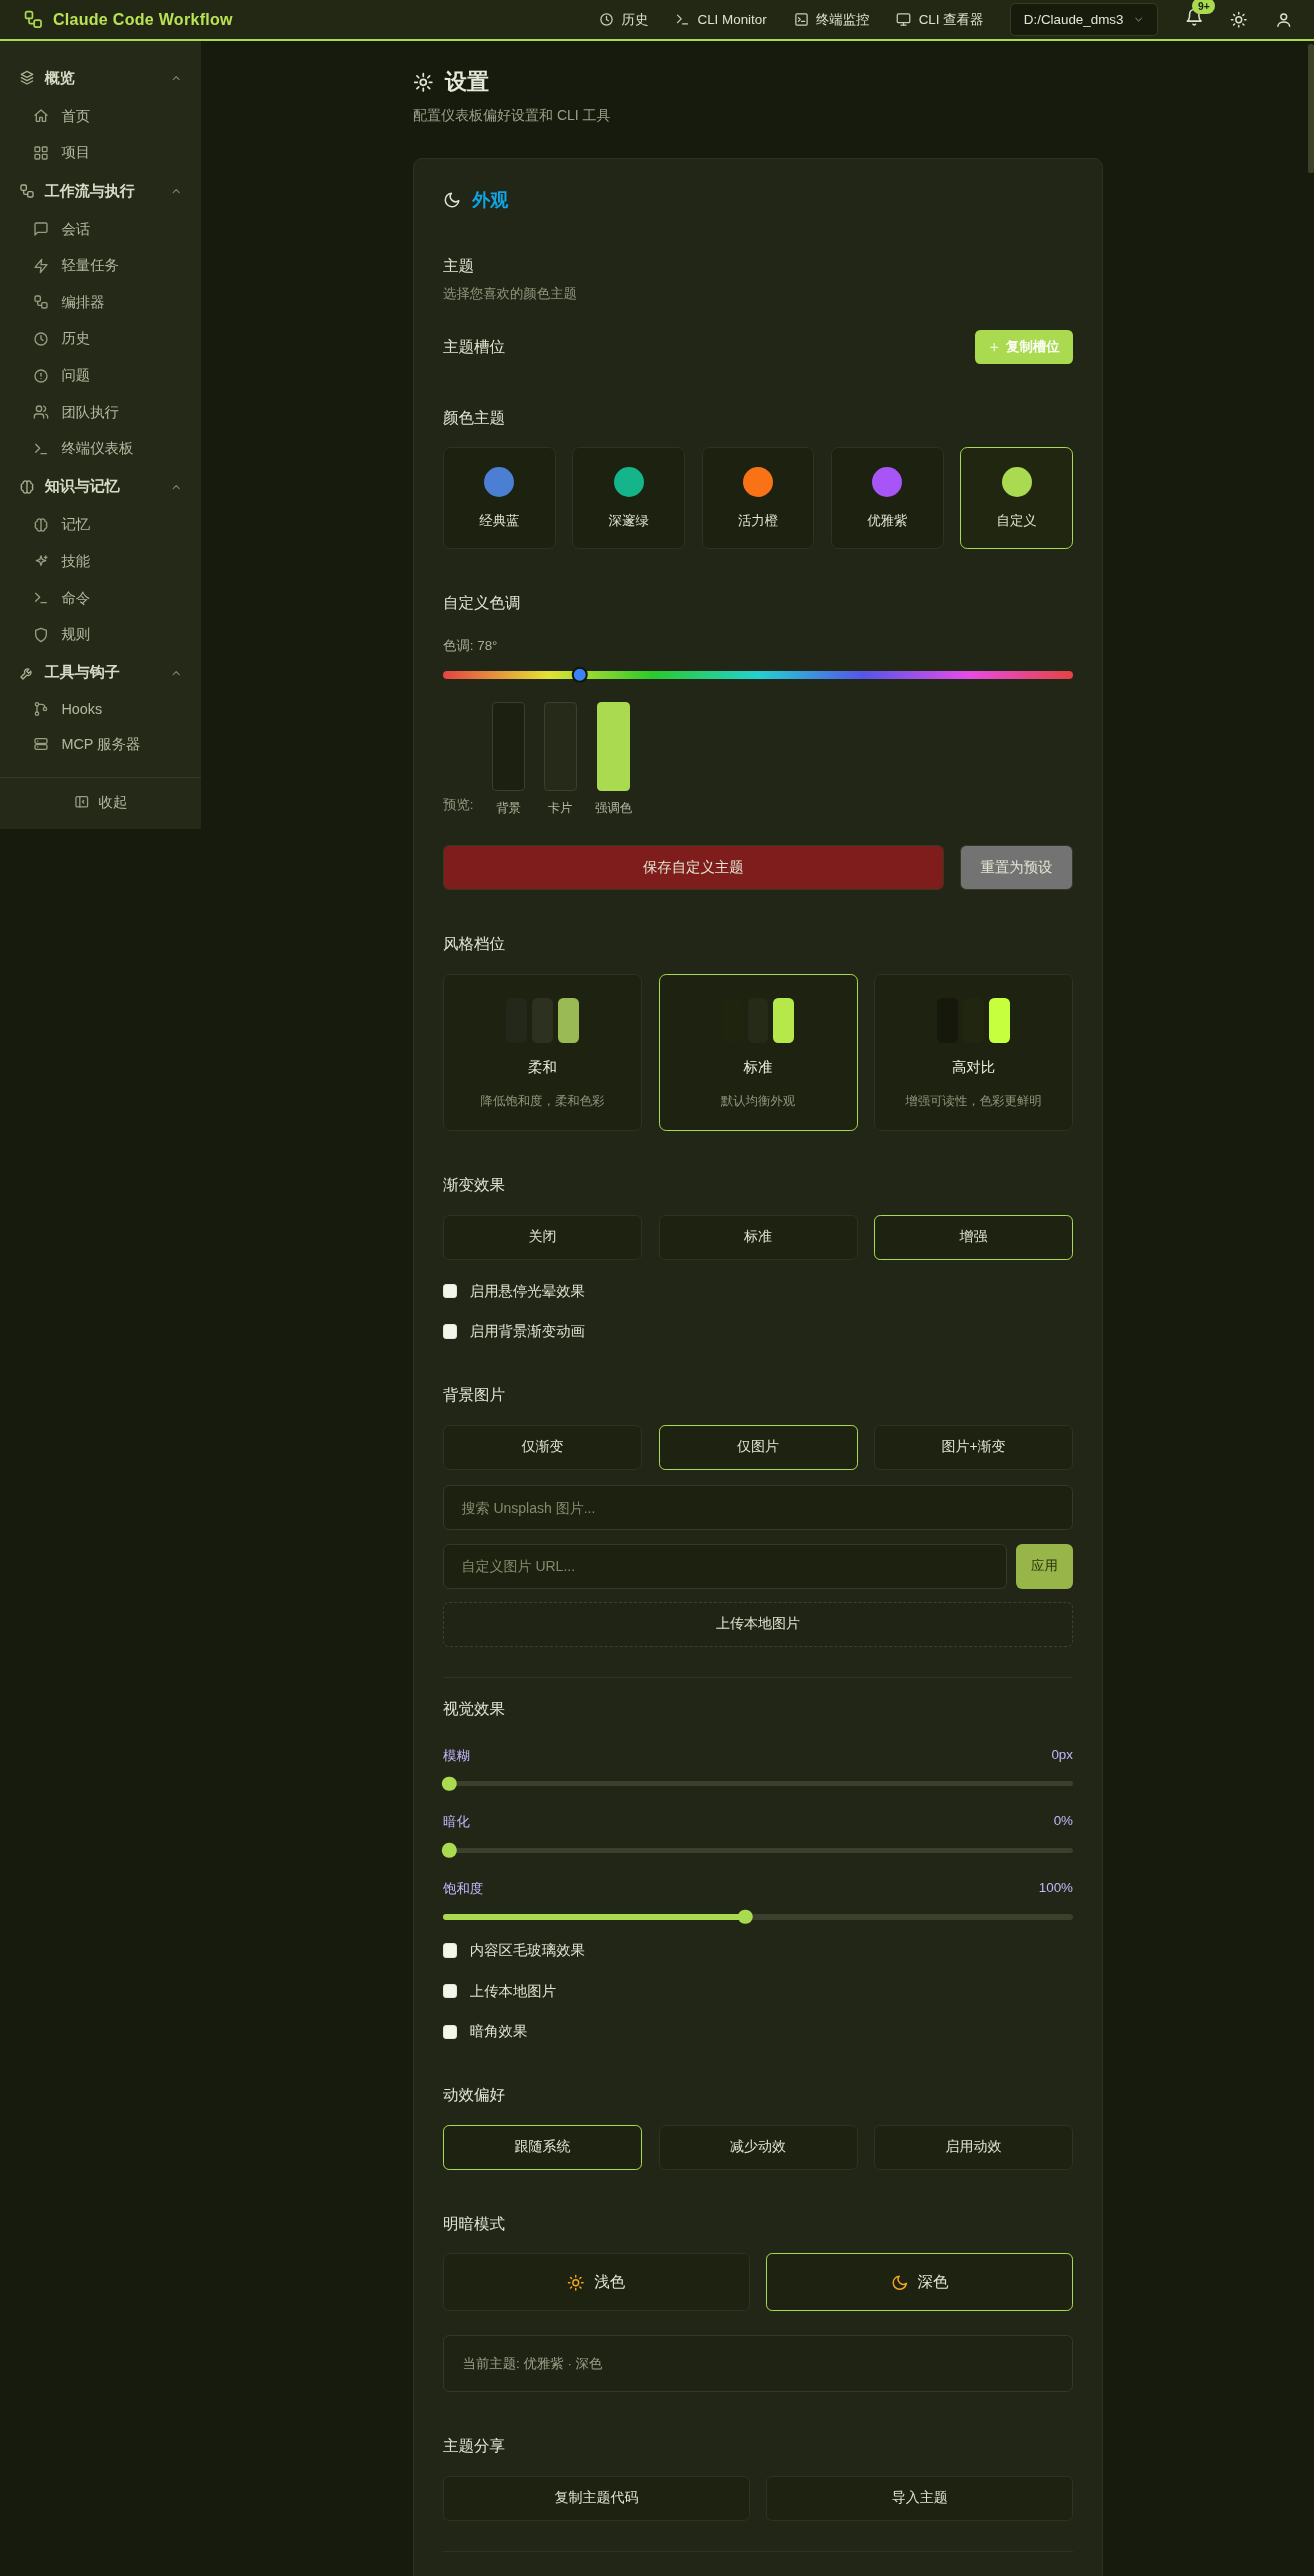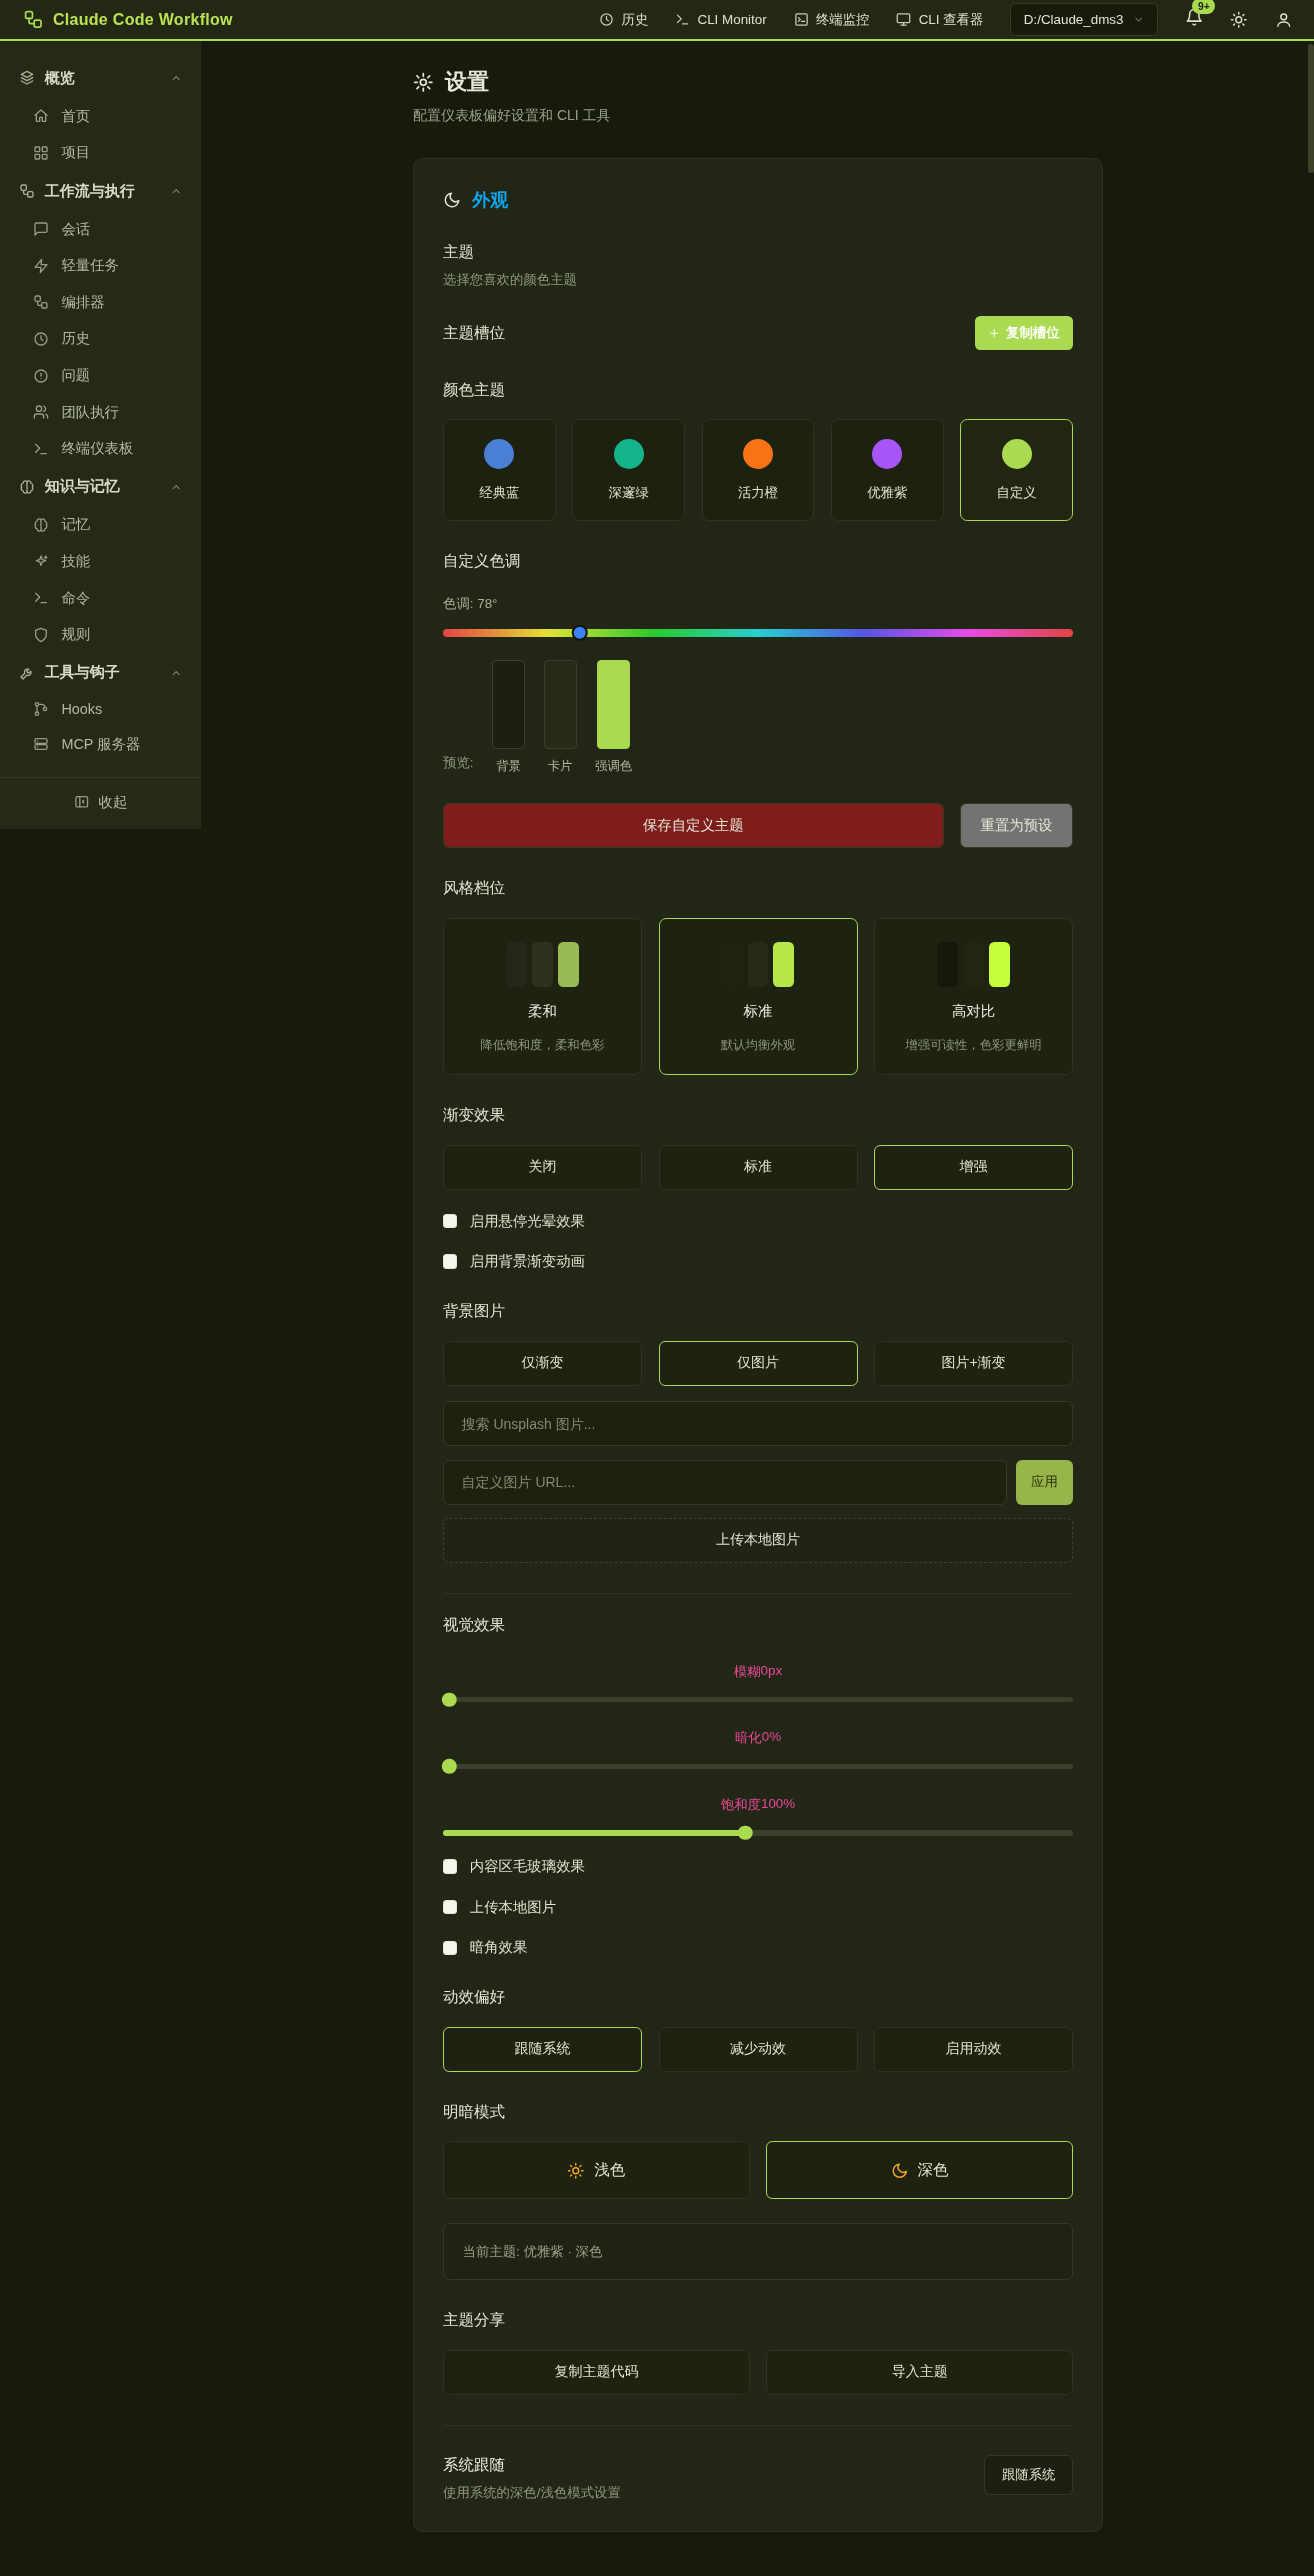--- a/index.html
+++ b/index.html
@@ -36,21 +36,21 @@
   .main{margin-left:201px;padding:26px 0 36px}
   .content{width:690px;margin:0 auto}
   .page-head{display:flex;align-items:center;gap:11.3px;font-size:22px;font-weight:bold}
   .page-head .ico{font-size:20.6px;color:#e2e5d2}
   .page-sub{font-size:14px;color:#99a088;margin-top:10.3px}
 
   .card{background:#212616;border:0.5px solid #2d3320;border-radius:9.3px;padding:29px;margin-top:33px}
   .card-head{display:flex;align-items:center;gap:11.3px;font-size:18px;font-weight:bold;color:#0ea5e9}
   .card-head .ico{font-size:18px;color:#dfe3cf}
 
-  .group-label{font-size:15.5px;color:#e2e5d2;margin-top:30px}
+  .group-label{font-size:15.5px;color:#e2e5d2;margin-top:44px}
   .desc{font-size:13.4px;color:#8f967c;margin-top:8.2px}
   .row-between{display:flex;align-items:center;justify-content:space-between}
   .hr{border-top:0.5px solid #2e3420;margin-top:30px}
 
   .btn-accent{display:inline-flex;align-items:center;gap:5.2px;background:#a9da50;color:#fdfef8;font-weight:bold;font-size:13.4px;padding:7.7px 13.4px;border-radius:5.2px;cursor:pointer}
   .btn-accent .ico{font-size:12.4px}
   .btn-ghost{display:inline-flex;align-items:center;gap:7.2px;background:#1b2010;border:0.5px solid #343a24;border-radius:6.2px;padding:10.3px 16.5px;font-size:13.4px;color:#dfe3cf;cursor:pointer;white-space:nowrap}
 
   .slot-box{position:relative;border:1.5px solid #a9da50;border-radius:7.2px;padding:14.4px 17.5px;margin-top:16.5px;cursor:pointer}
   .slot-dot{position:absolute;top:-5.2px;right:-5.2px;width:11.3px;height:11.3px;border-radius:50%;background:#a9da50}
@@ -95,21 +95,21 @@
   .chk{width:14.4px;height:14.4px;border:1.5px solid #e6e9d8;border-radius:3.1px;background:#f4f6ec;flex:none}
 
   .text-input{width:100%;height:45px;background:#1c2110;border:0.5px solid #343a24;border-radius:6.2px;padding:0 17.5px;font-size:14px;color:#e6e9d8;font-family:inherit;margin-top:15.5px}
   .text-input::placeholder{color:#848b6d}
   .url-row{display:flex;gap:9.3px;margin-top:13.4px}
   .url-row .text-input{margin-top:0;flex:1}
   .btn-apply{width:57px;border-radius:6.2px;background:#97b548;color:#2e350f;font-size:13.4px;display:flex;align-items:center;justify-content:center;cursor:pointer}
   .upload-btn{margin-top:13.4px;height:45px;border:1px dashed #3c422b;border-radius:6.2px;display:flex;align-items:center;justify-content:center;font-size:14px;color:#e2e5d2;background:#1d221166;cursor:pointer}
 
   .slider-row{margin-top:27px}
-  .slider-head{display:flex;justify-content:center;font-size:13.4px;color:#ec4899}
+  .slider-head{display:flex;justify-content:space-between;font-size:13.4px;color:#c4b5fd}
   .track{height:5.2px;background:#3a402c;border-radius:3.1px;margin-top:16.5px;position:relative;cursor:pointer}
   .fill{position:absolute;left:0;top:0;height:100%;background:#a9da50;border-radius:3.1px}
   .thumb{position:absolute;top:50%;transform:translate(-50%,-50%);width:14.4px;height:14.4px;background:#a9da50;border-radius:50%}
 
   .info-box{margin-top:24px;border:0.5px solid #343a24;background:#1d221173;border-radius:6.2px;padding:18.5px;font-size:13.4px;color:#99a088}
 
   .sf-row{display:flex;justify-content:space-between;align-items:flex-start;margin-top:29px}
   .sf-label{font-size:15.5px;color:#eef0e1}
 
   .scroll-thumb{position:absolute;top:44px;right:1.5px;width:5.2px;height:129px;background:#3c4227;border-radius:2.6px}

